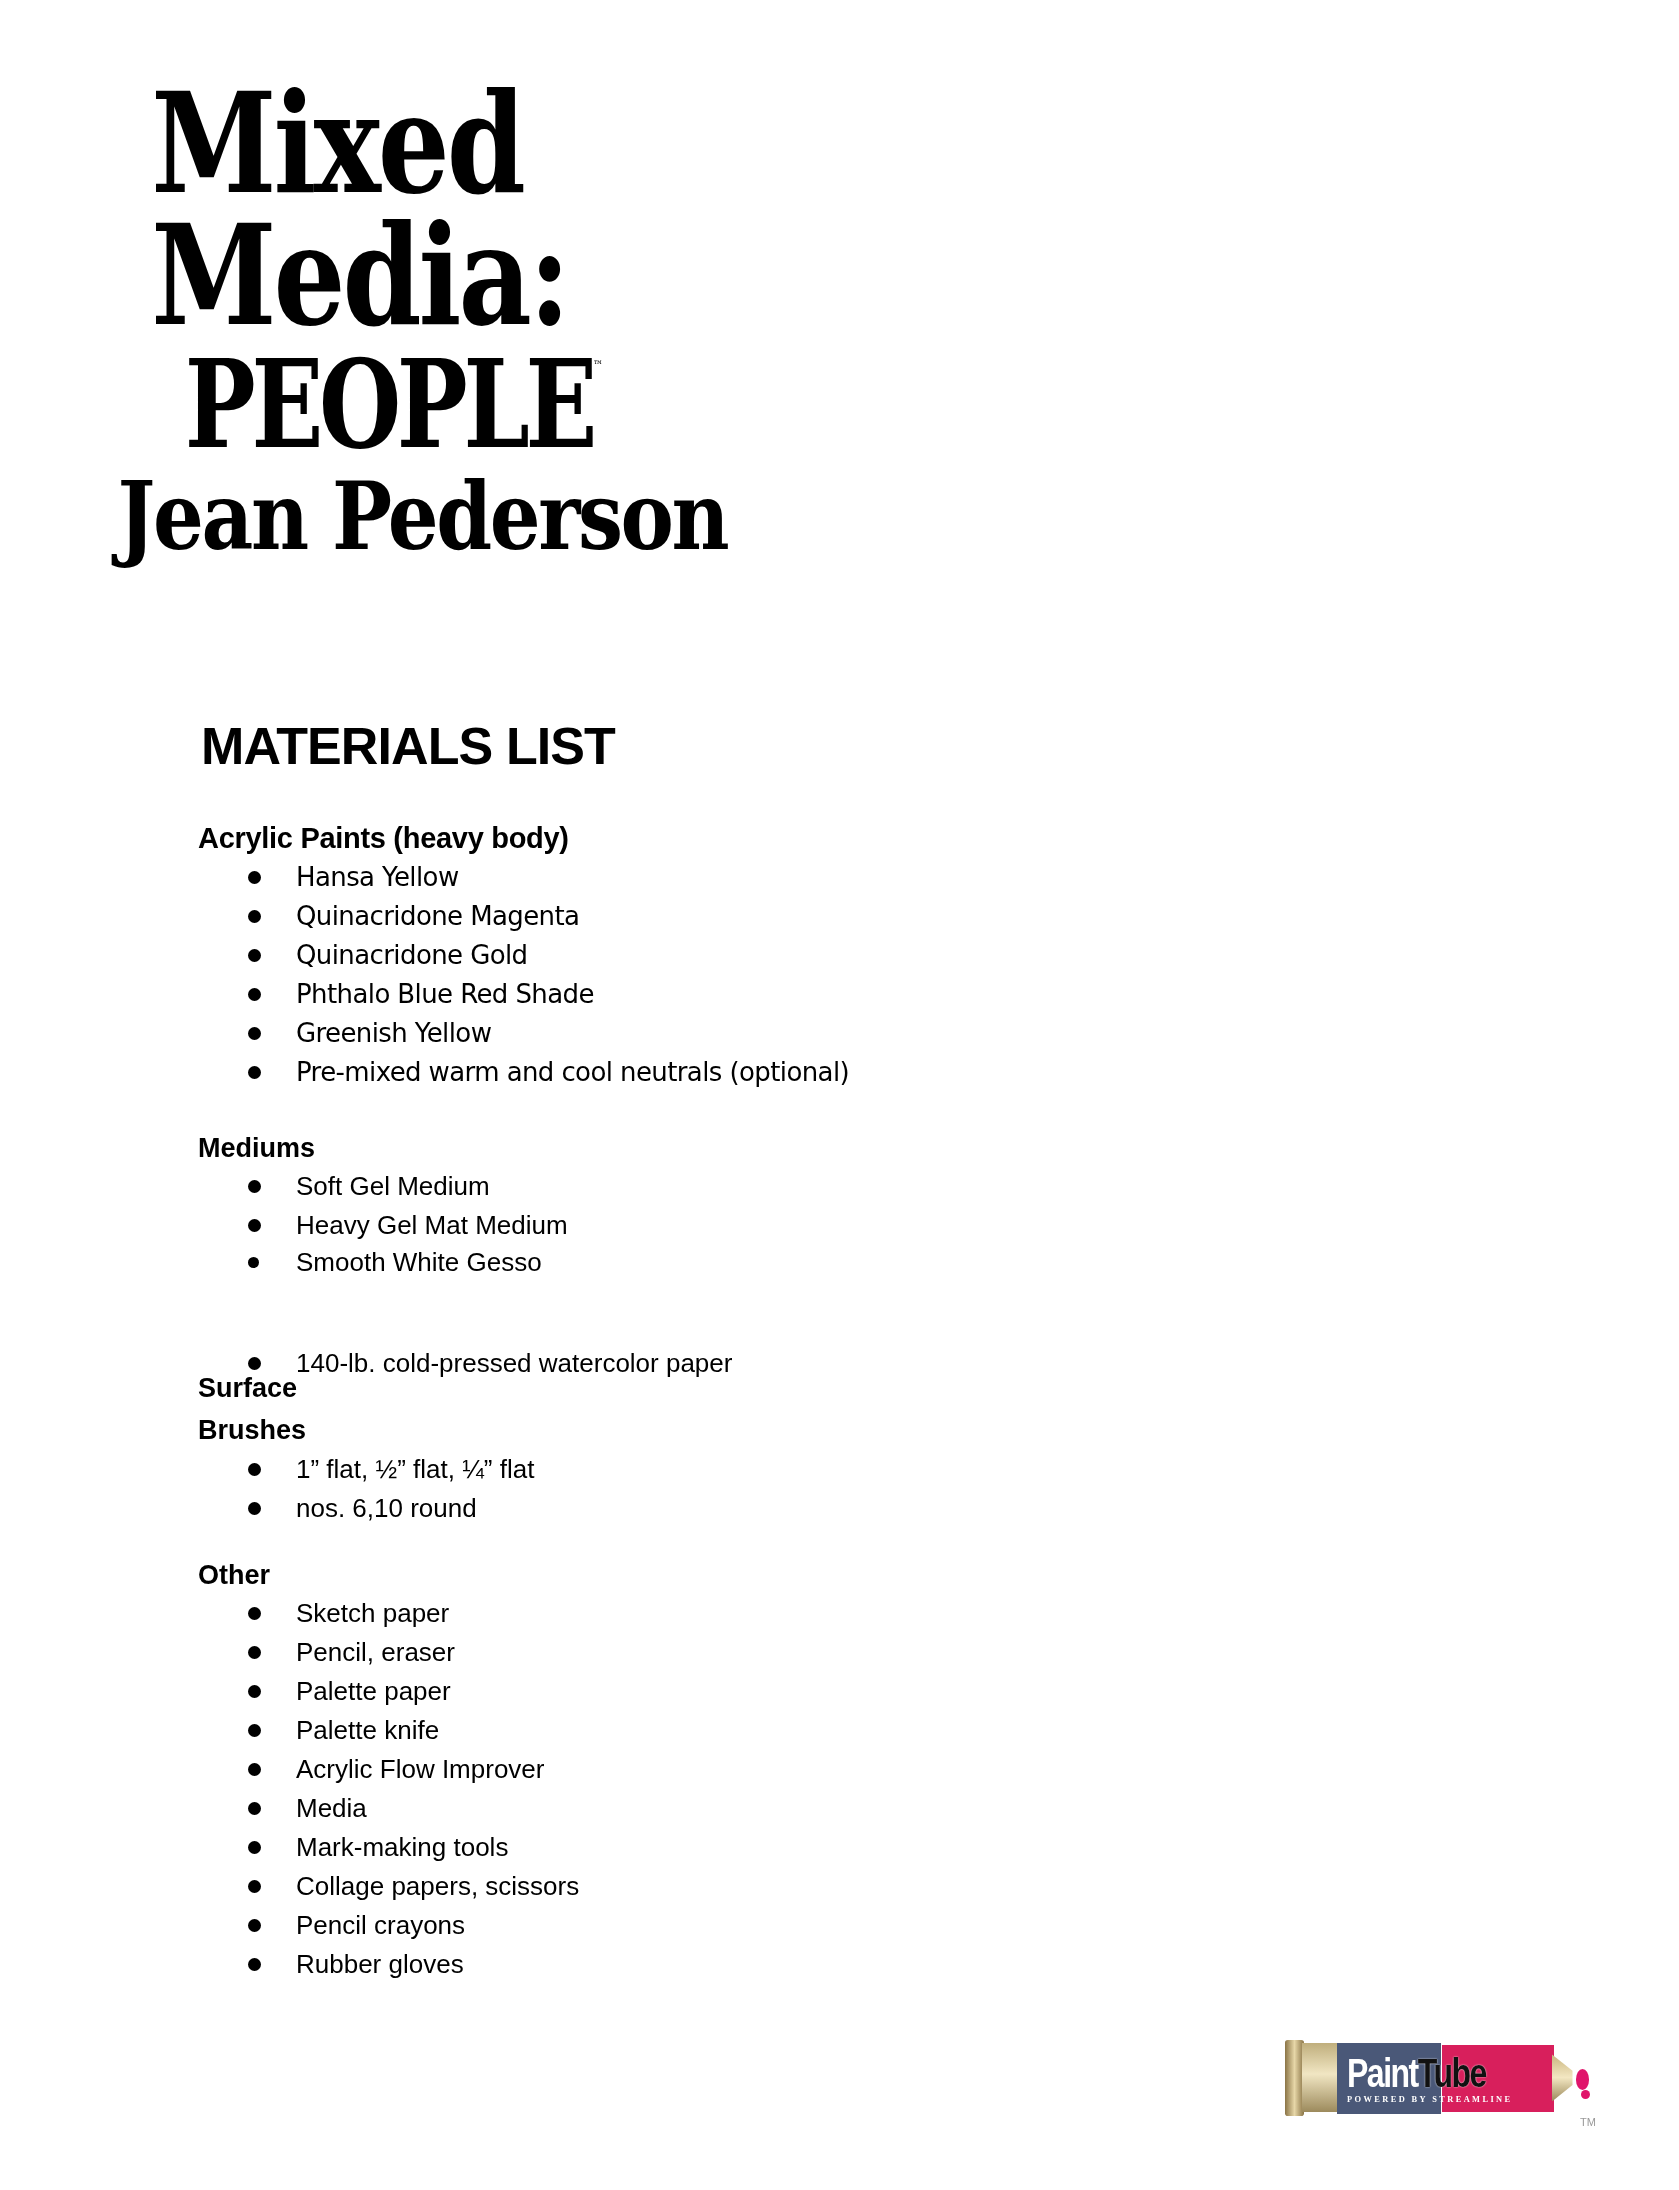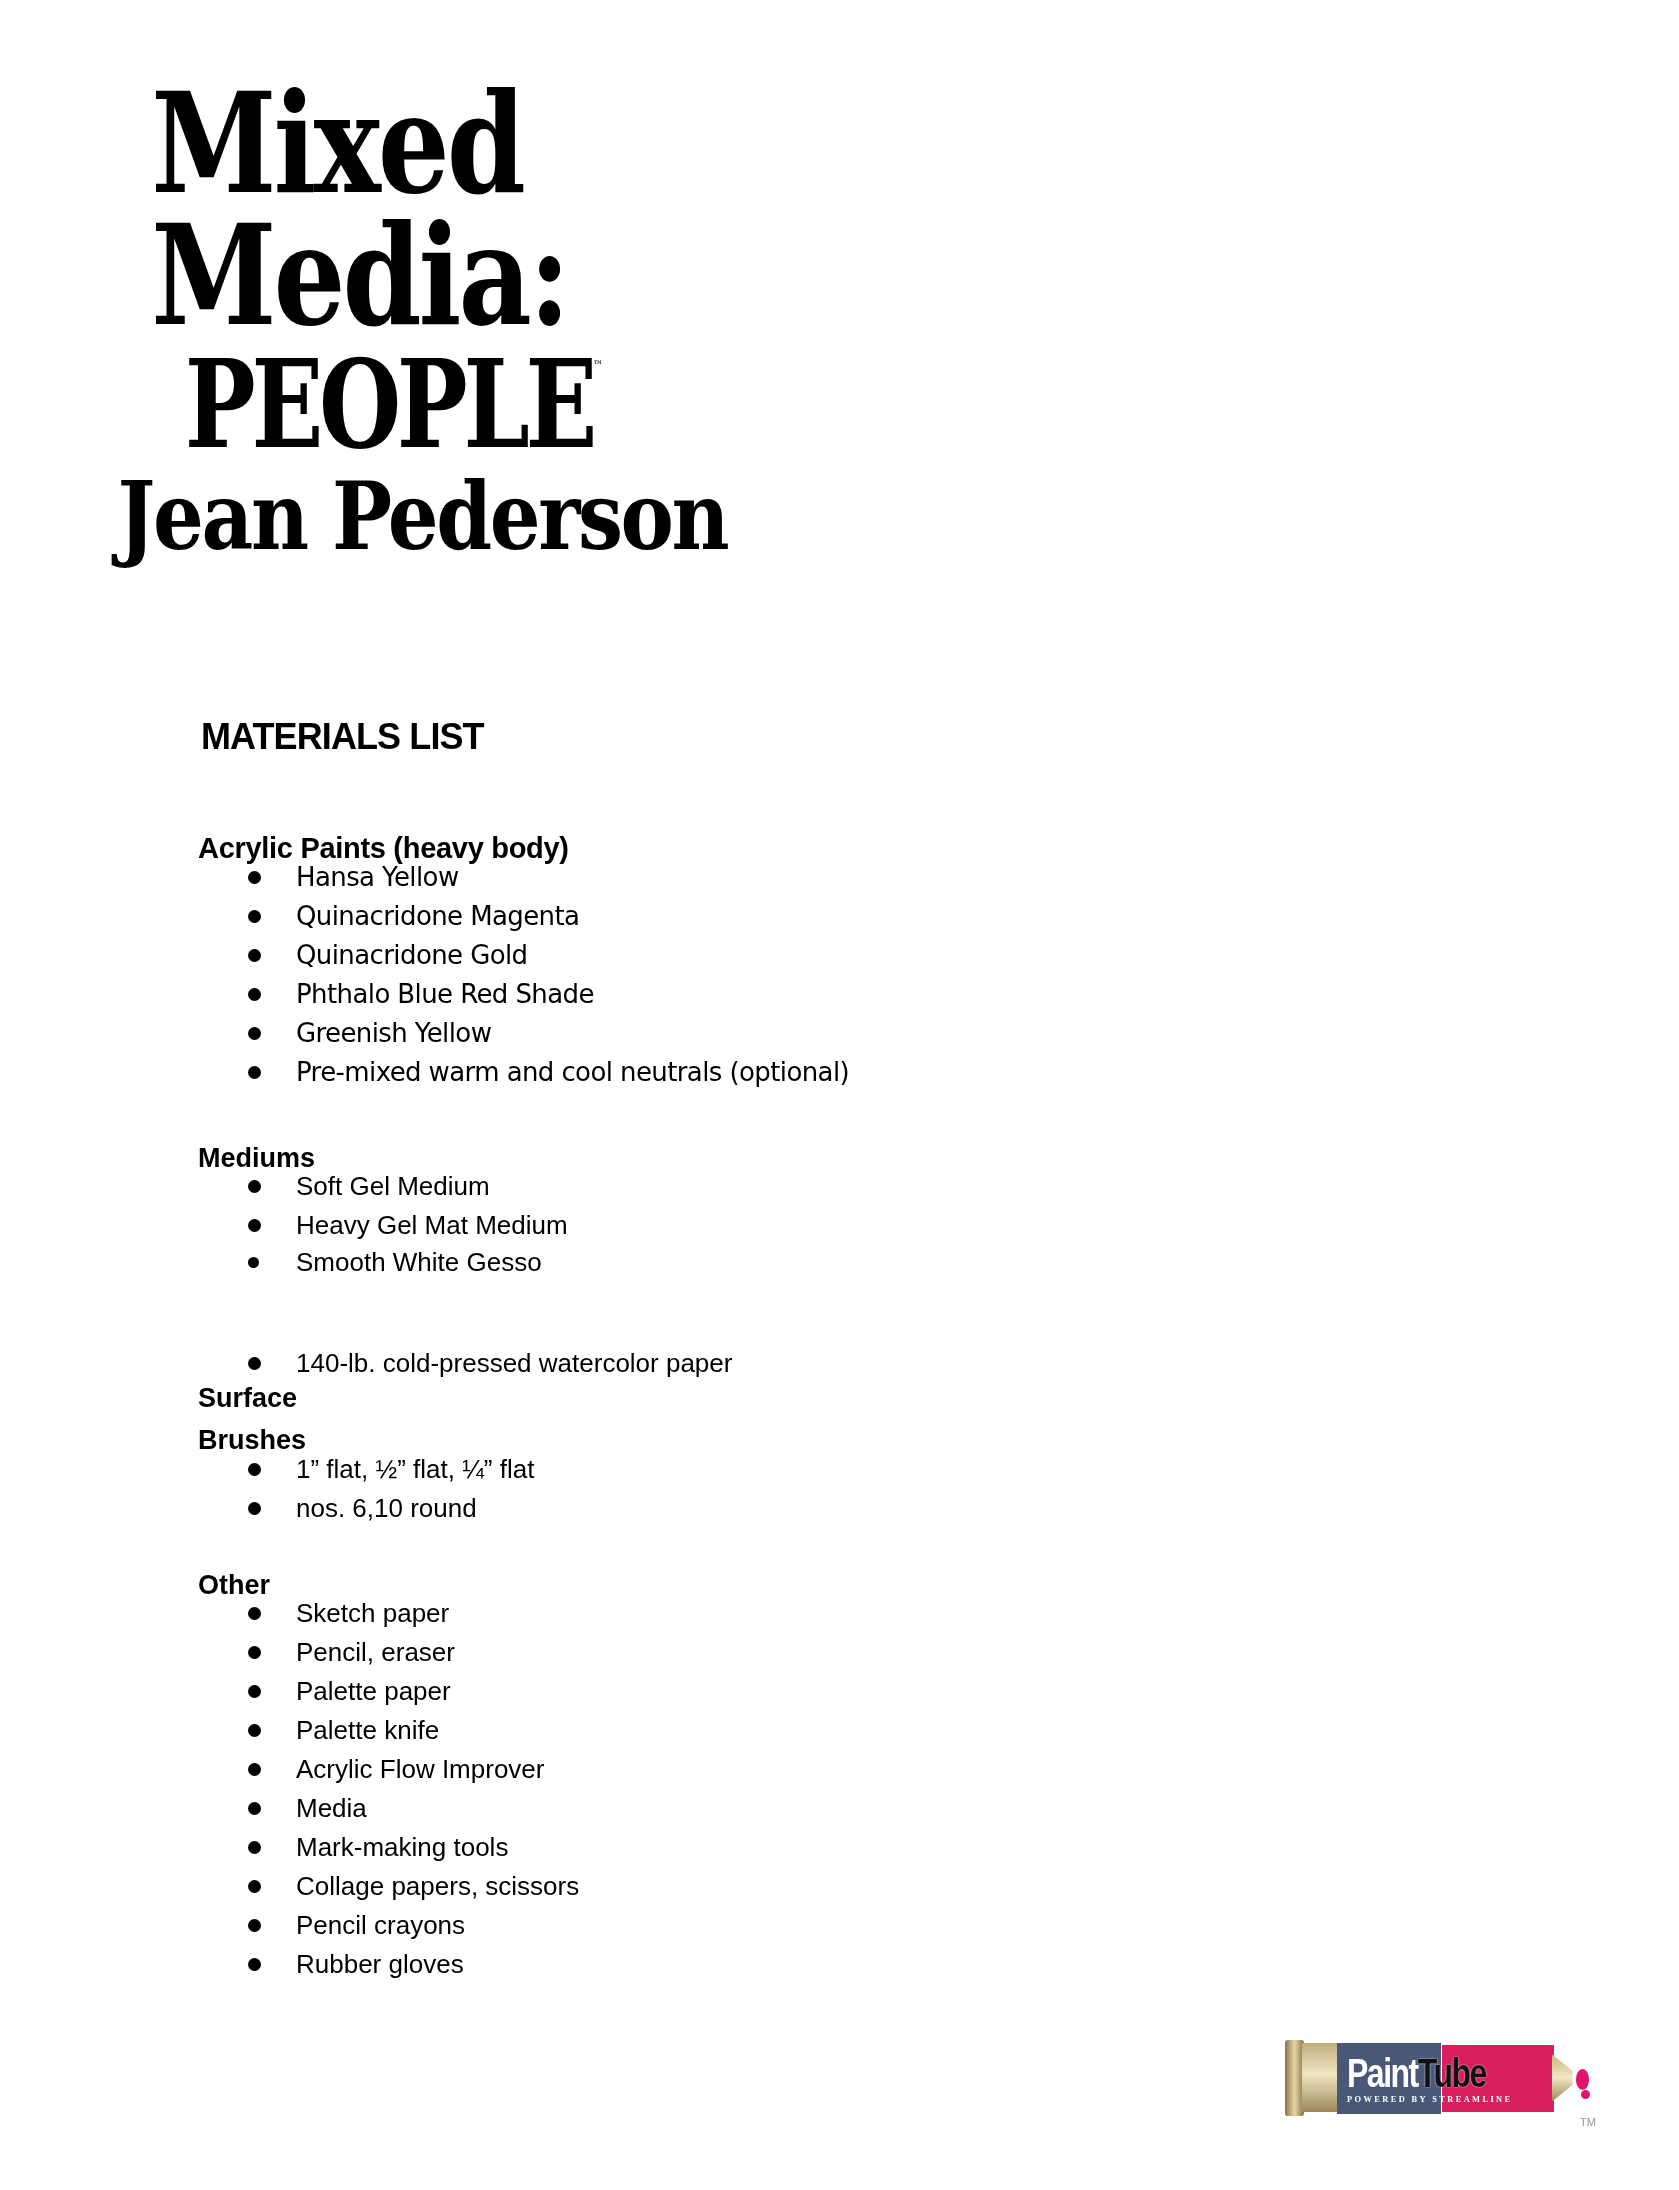--- a/index.html
+++ b/index.html
@@ -8,23 +8,23 @@
     font-family:"DejaVu Serif", "Liberation Serif", serif; font-weight:bold; color:#000; }
   .t-line { display:block; line-height:1; }
   .t-mixed { font-size:138px; letter-spacing:-3.7px; transform:scaleX(0.82); transform-origin:center; }
   .t-media { font-size:138px; letter-spacing:-3.7px; transform:scaleX(0.82); margin-top:-5.6px; }
   .t-people { font-size:121px; letter-spacing:-5.6px; transform:scaleX(0.78); margin-top:-1.9px; position:relative; }
   .tm { font-size:13px; vertical-align:top; position:relative; top:15px; letter-spacing:0; font-weight:normal; }
   .t-author { font-size:93px; letter-spacing:-2.8px; transform:scaleX(0.86); margin-top:5.6px; }
 
   .doc { position:absolute; left:0; top:0; width:1680px; }
   .heading-main { position:absolute; left:201px; top:716px; font-family:"Liberation Sans", sans-serif;
-    font-weight:bold; font-size:36px; letter-spacing:-0.9px; }
+    font-weight:bold; font-size:52px; letter-spacing:-0.9px; }
   .section-title { position:absolute; left:198px; font-family:"Liberation Sans", sans-serif;
-    font-weight:bold; font-size:27px;margin-top:10px; }
+    font-weight:bold; font-size:27px; }
   .section-title.calibri { font-size:29px; letter-spacing:-0.3px; }
   ul.items { position:absolute; left:0; margin:0; padding:0; list-style:none; }
   ul.items li { position:relative; height:39px; line-height:39px; font-family:"Liberation Sans", sans-serif;
     font-size:26px; }
   ul.items li .bullet { position:absolute; left:248px; top:13px; width:13px; height:13px; border-radius:50%;
     background:#000; }
   ul.items li .txt { position:absolute; left:296px; white-space:nowrap; }
   ul.items.calibri li { font-family:"DejaVu Sans", sans-serif; font-size:26px; letter-spacing:-0.6px; }
 
   .logo { position:absolute; left:1285px; top:2032px; width:317px; height:103px;padding-left:19px; }

